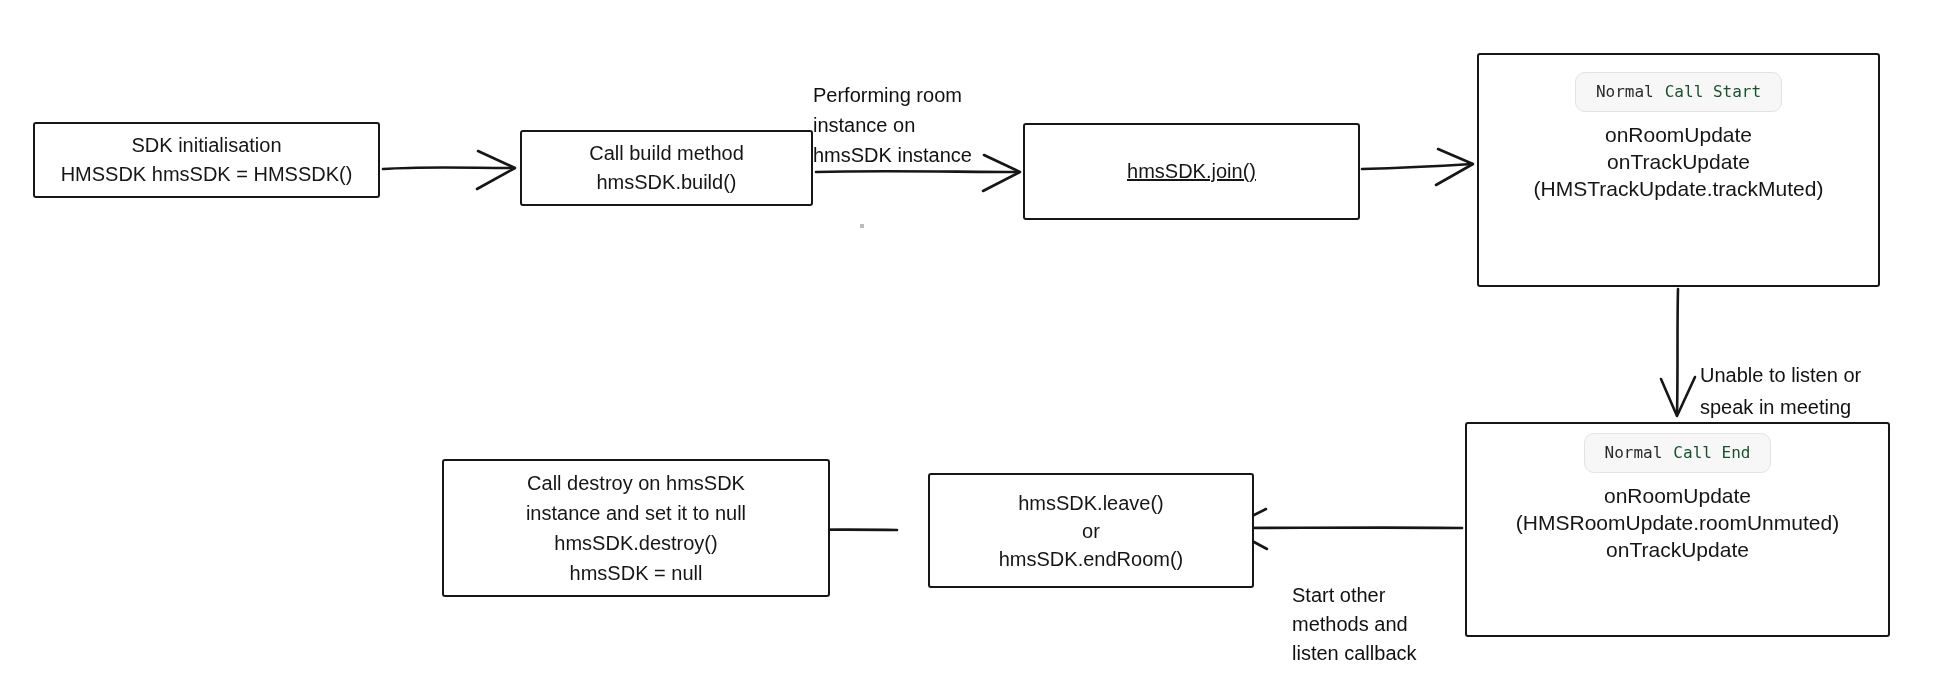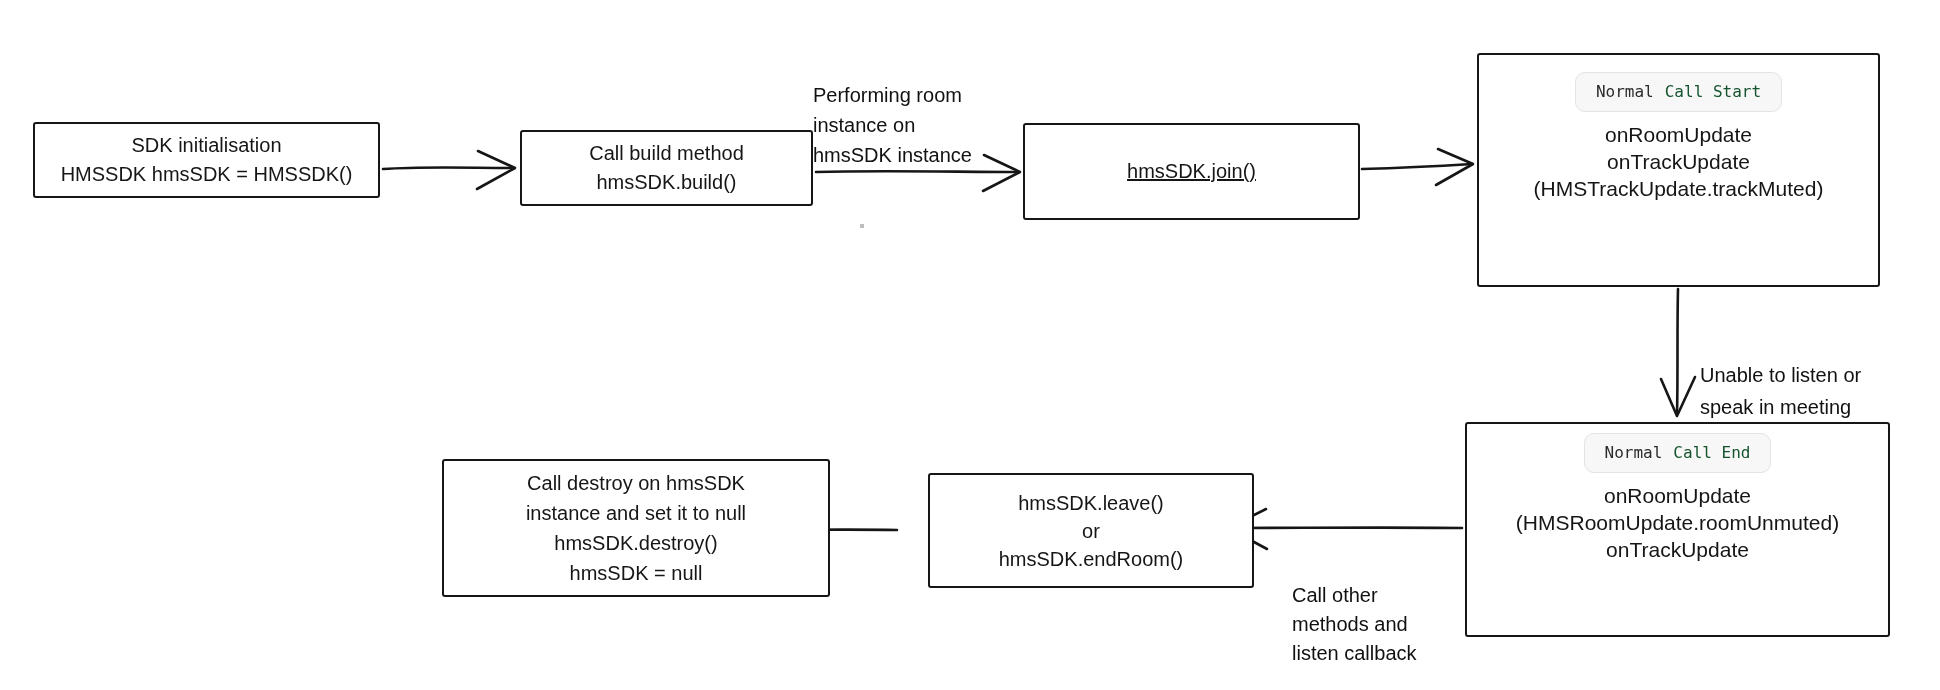--- a/index.html
+++ b/index.html
@@ -133,21 +133,21 @@
     <div class="badge">
       <span>Normal</span>
       <span class="hl">Call End</span>
     </div>
     <div class="ln">onRoomUpdate</div>
     <div class="ln">(HMSRoomUpdate.roomUnmuted)</div>
     <div class="ln">onTrackUpdate</div>
   </div>
 
   <div class="label" id="l-callother">
-    <div>Call other</div>
+    <div>Start other</div>
     <div>methods and</div>
     <div>listen callback</div>
   </div>
 
   <div class="node" id="n-leave">
     <div class="ln">hmsSDK.leave()</div>
     <div class="ln">or</div>
     <div class="ln">hmsSDK.endRoom()</div>
   </div>
 

